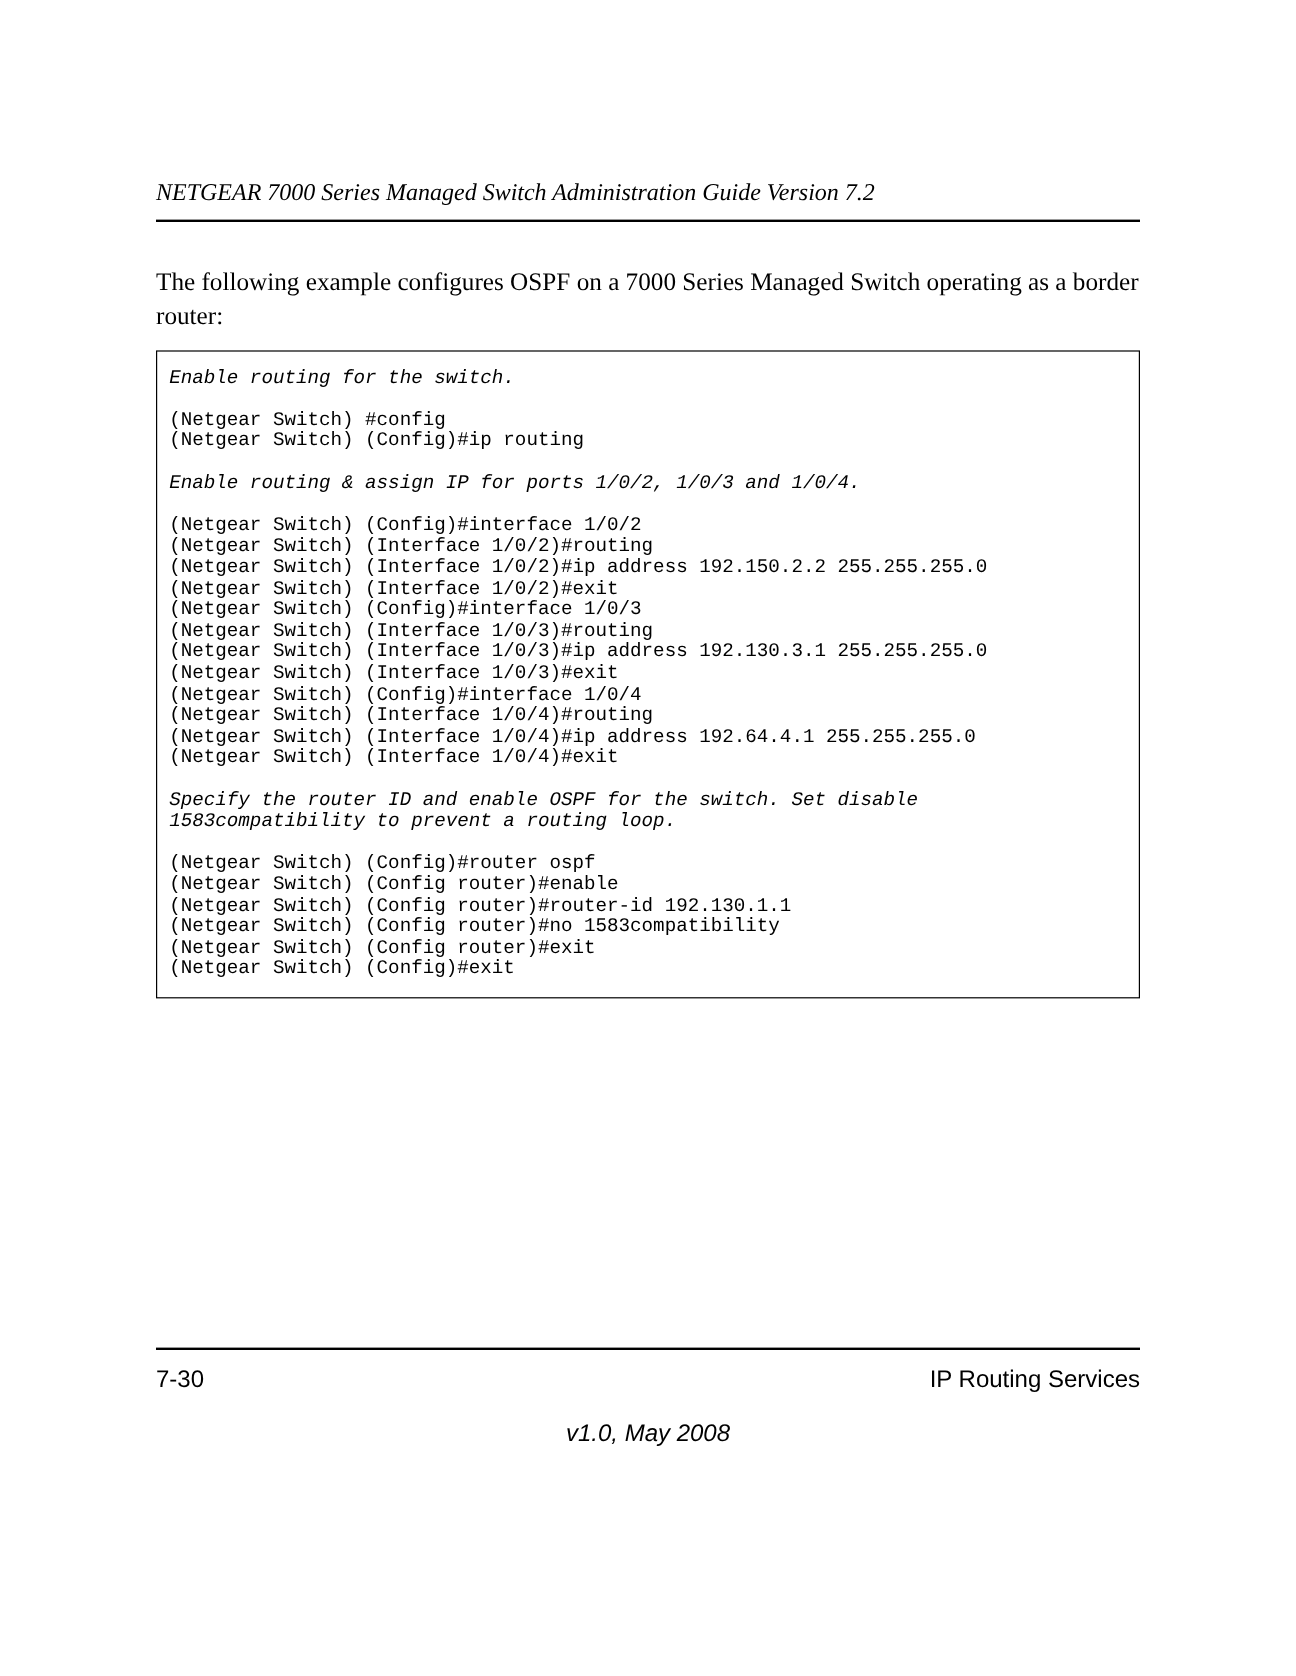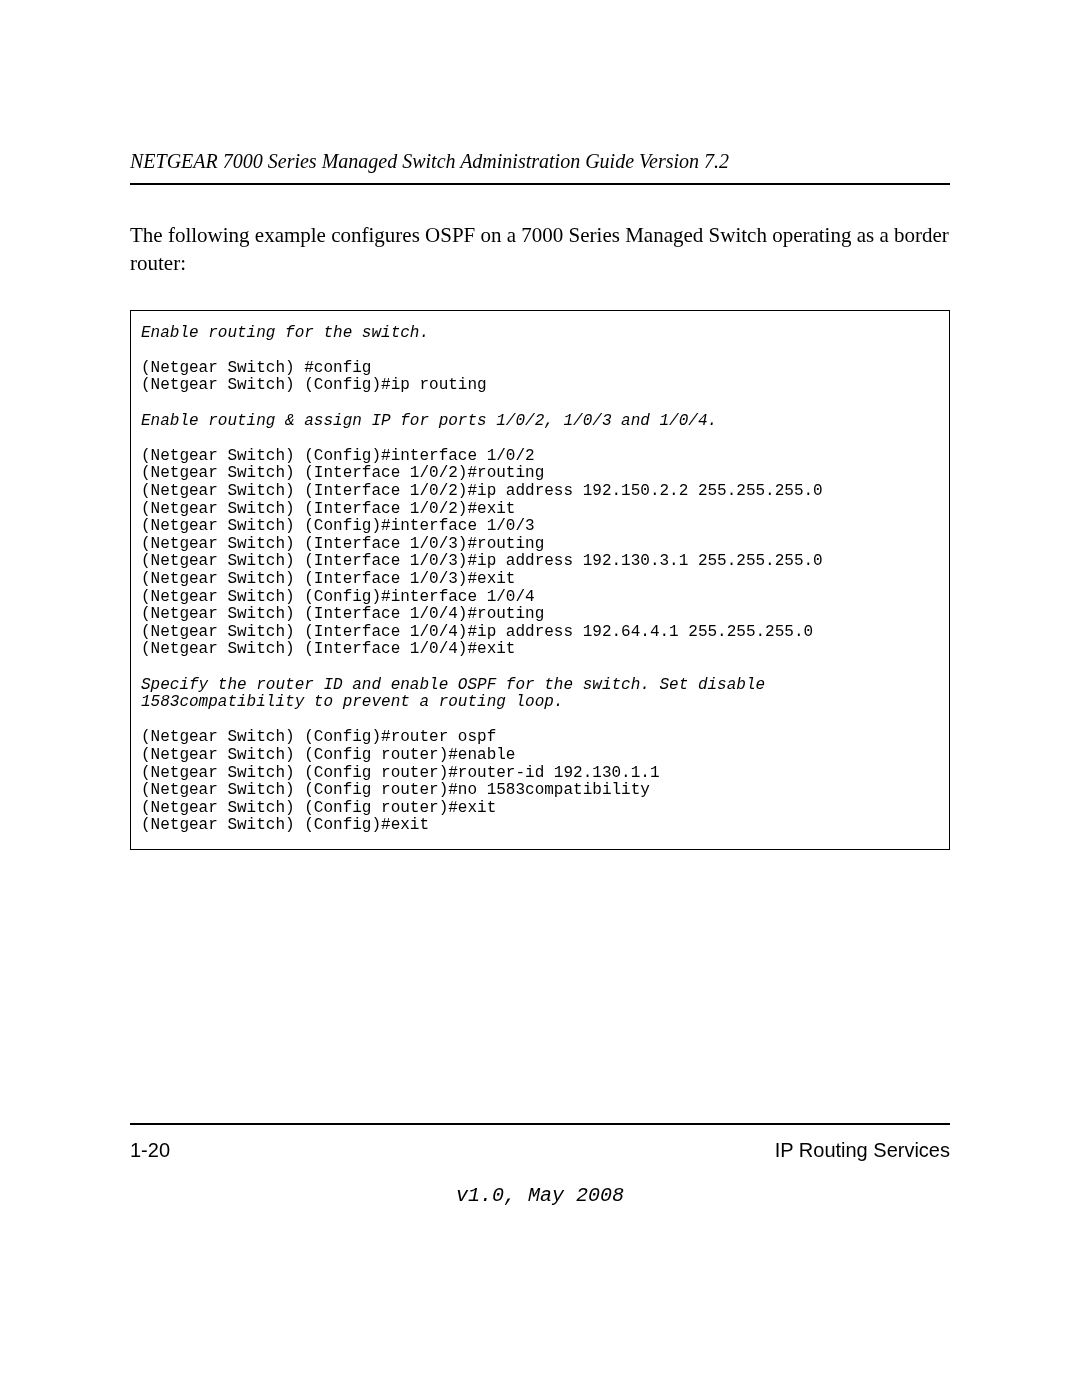--- a/index.html
+++ b/index.html
@@ -21,21 +21,21 @@
   .running-head {
     font-style: italic;
     font-size: 20px;
     padding-bottom: 10px;
     border-bottom: 2px solid #000;
     margin-bottom: 36px;
   }
   .intro {
     font-size: 21px;
     line-height: 1.35;
-    margin-bottom: 32px;
+    margin-bottom: 14px;
   }
   .code-box {
     border: 1px solid #000;
     padding: 14px 10px 14px 10px;
     font-family: "Courier New", Courier, monospace;
     font-size: 16px;
     line-height: 1.10;
     white-space: pre;
   }
   .code-comment {
@@ -56,21 +56,21 @@
     display: flex;
     justify-content: space-between;
     font-size: 20px;
     font-family: Arial, Helvetica, sans-serif;
   }
   .footer-version {
     text-align: center;
     font-style: italic;
     font-size: 20px;
     margin-top: 22px;
-    font-family: Liberation Mono, monospace;
+    font-family: Liberation Sans, sans-serif;
   }
 </style>
 </head>
 <body>
 
 <div class="page">
 
   <div class="running-head">NETGEAR 7000 Series Managed Switch Administration Guide Version 7.2</div>
 
   <div class="intro">The following example configures OSPF on a 7000 Series Managed Switch operating as a border router:</div>
@@ -101,19 +101,19 @@
 <span>(Netgear Switch) (Config)#router ospf
 (Netgear Switch) (Config router)#enable
 (Netgear Switch) (Config router)#router-id 192.130.1.1
 (Netgear Switch) (Config router)#no 1583compatibility
 (Netgear Switch) (Config router)#exit
 (Netgear Switch) (Config)#exit</span></div>
 
   <div class="footer">
     <div class="footer-rule"></div>
     <div class="footer-row">
-      <span>1-20</span>
+      <span>7-30</span>
       <span>IP Routing Services</span>
     </div>
     <div class="footer-version">v1.0, May 2008</div>
   </div>
 
 </div>
 
 </body></html>

